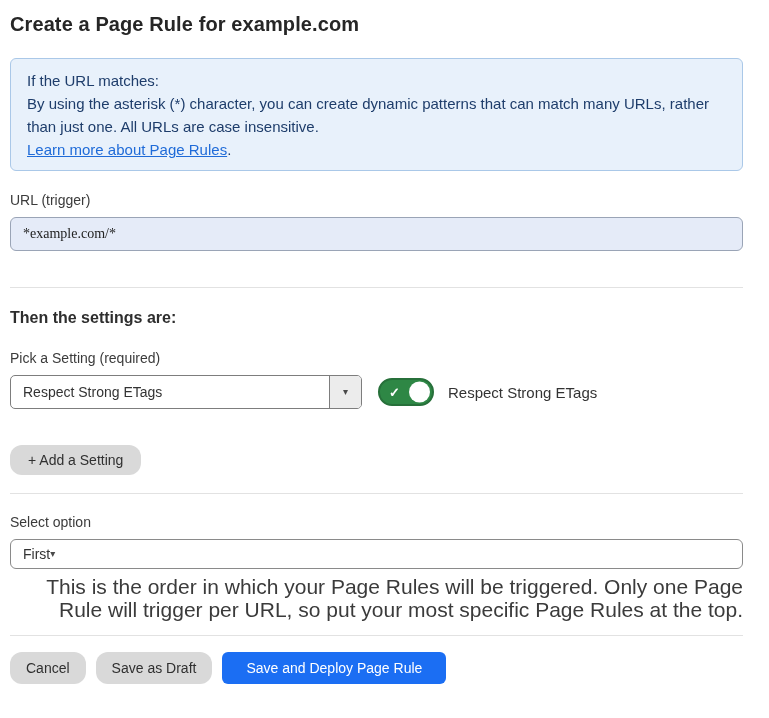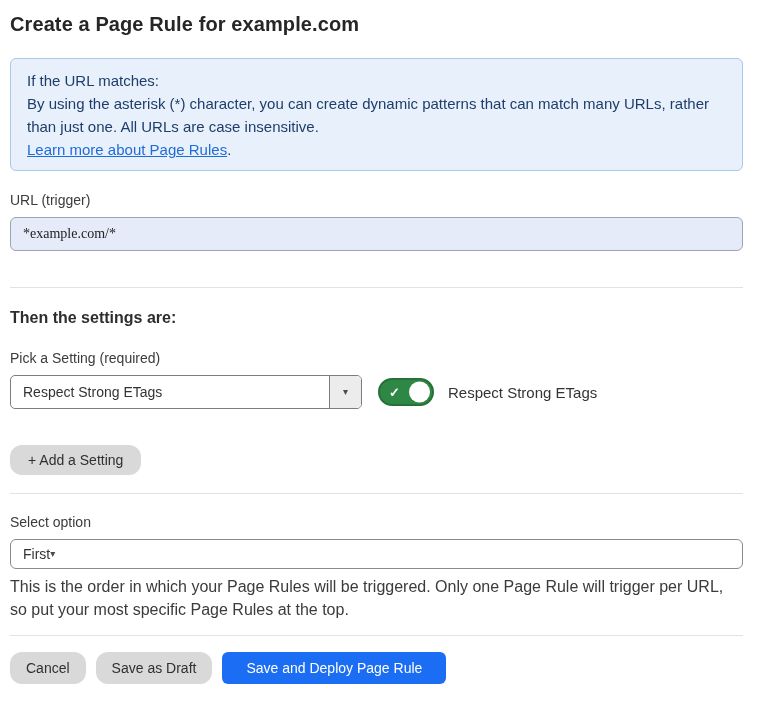--- a/index.html
+++ b/index.html
@@ -160,22 +160,23 @@
     width: 100%; height: 30px;
     border: 1px solid #8a8a8a;
     border-radius: 6px;
     background: #ffffff;
     padding: 0 12px;
     font-size: 14px; color: #333333;
     cursor: pointer;
   }
   .help-text {
     margin: 6px 0 14px 0;
-    font-size: 16px; line-height: 23px;
+    font-size: 21px; line-height: 23px;
     color: #3b3b3b;
+    text-align: right;
   }
   hr.divider-bottom {
     border: none;
     border-top: 1px solid var(--divider);
     margin: 0 0 16px 0;
   }
   .footer-actions {
     display: flex; align-items: center;
     gap: 10px;
   }

